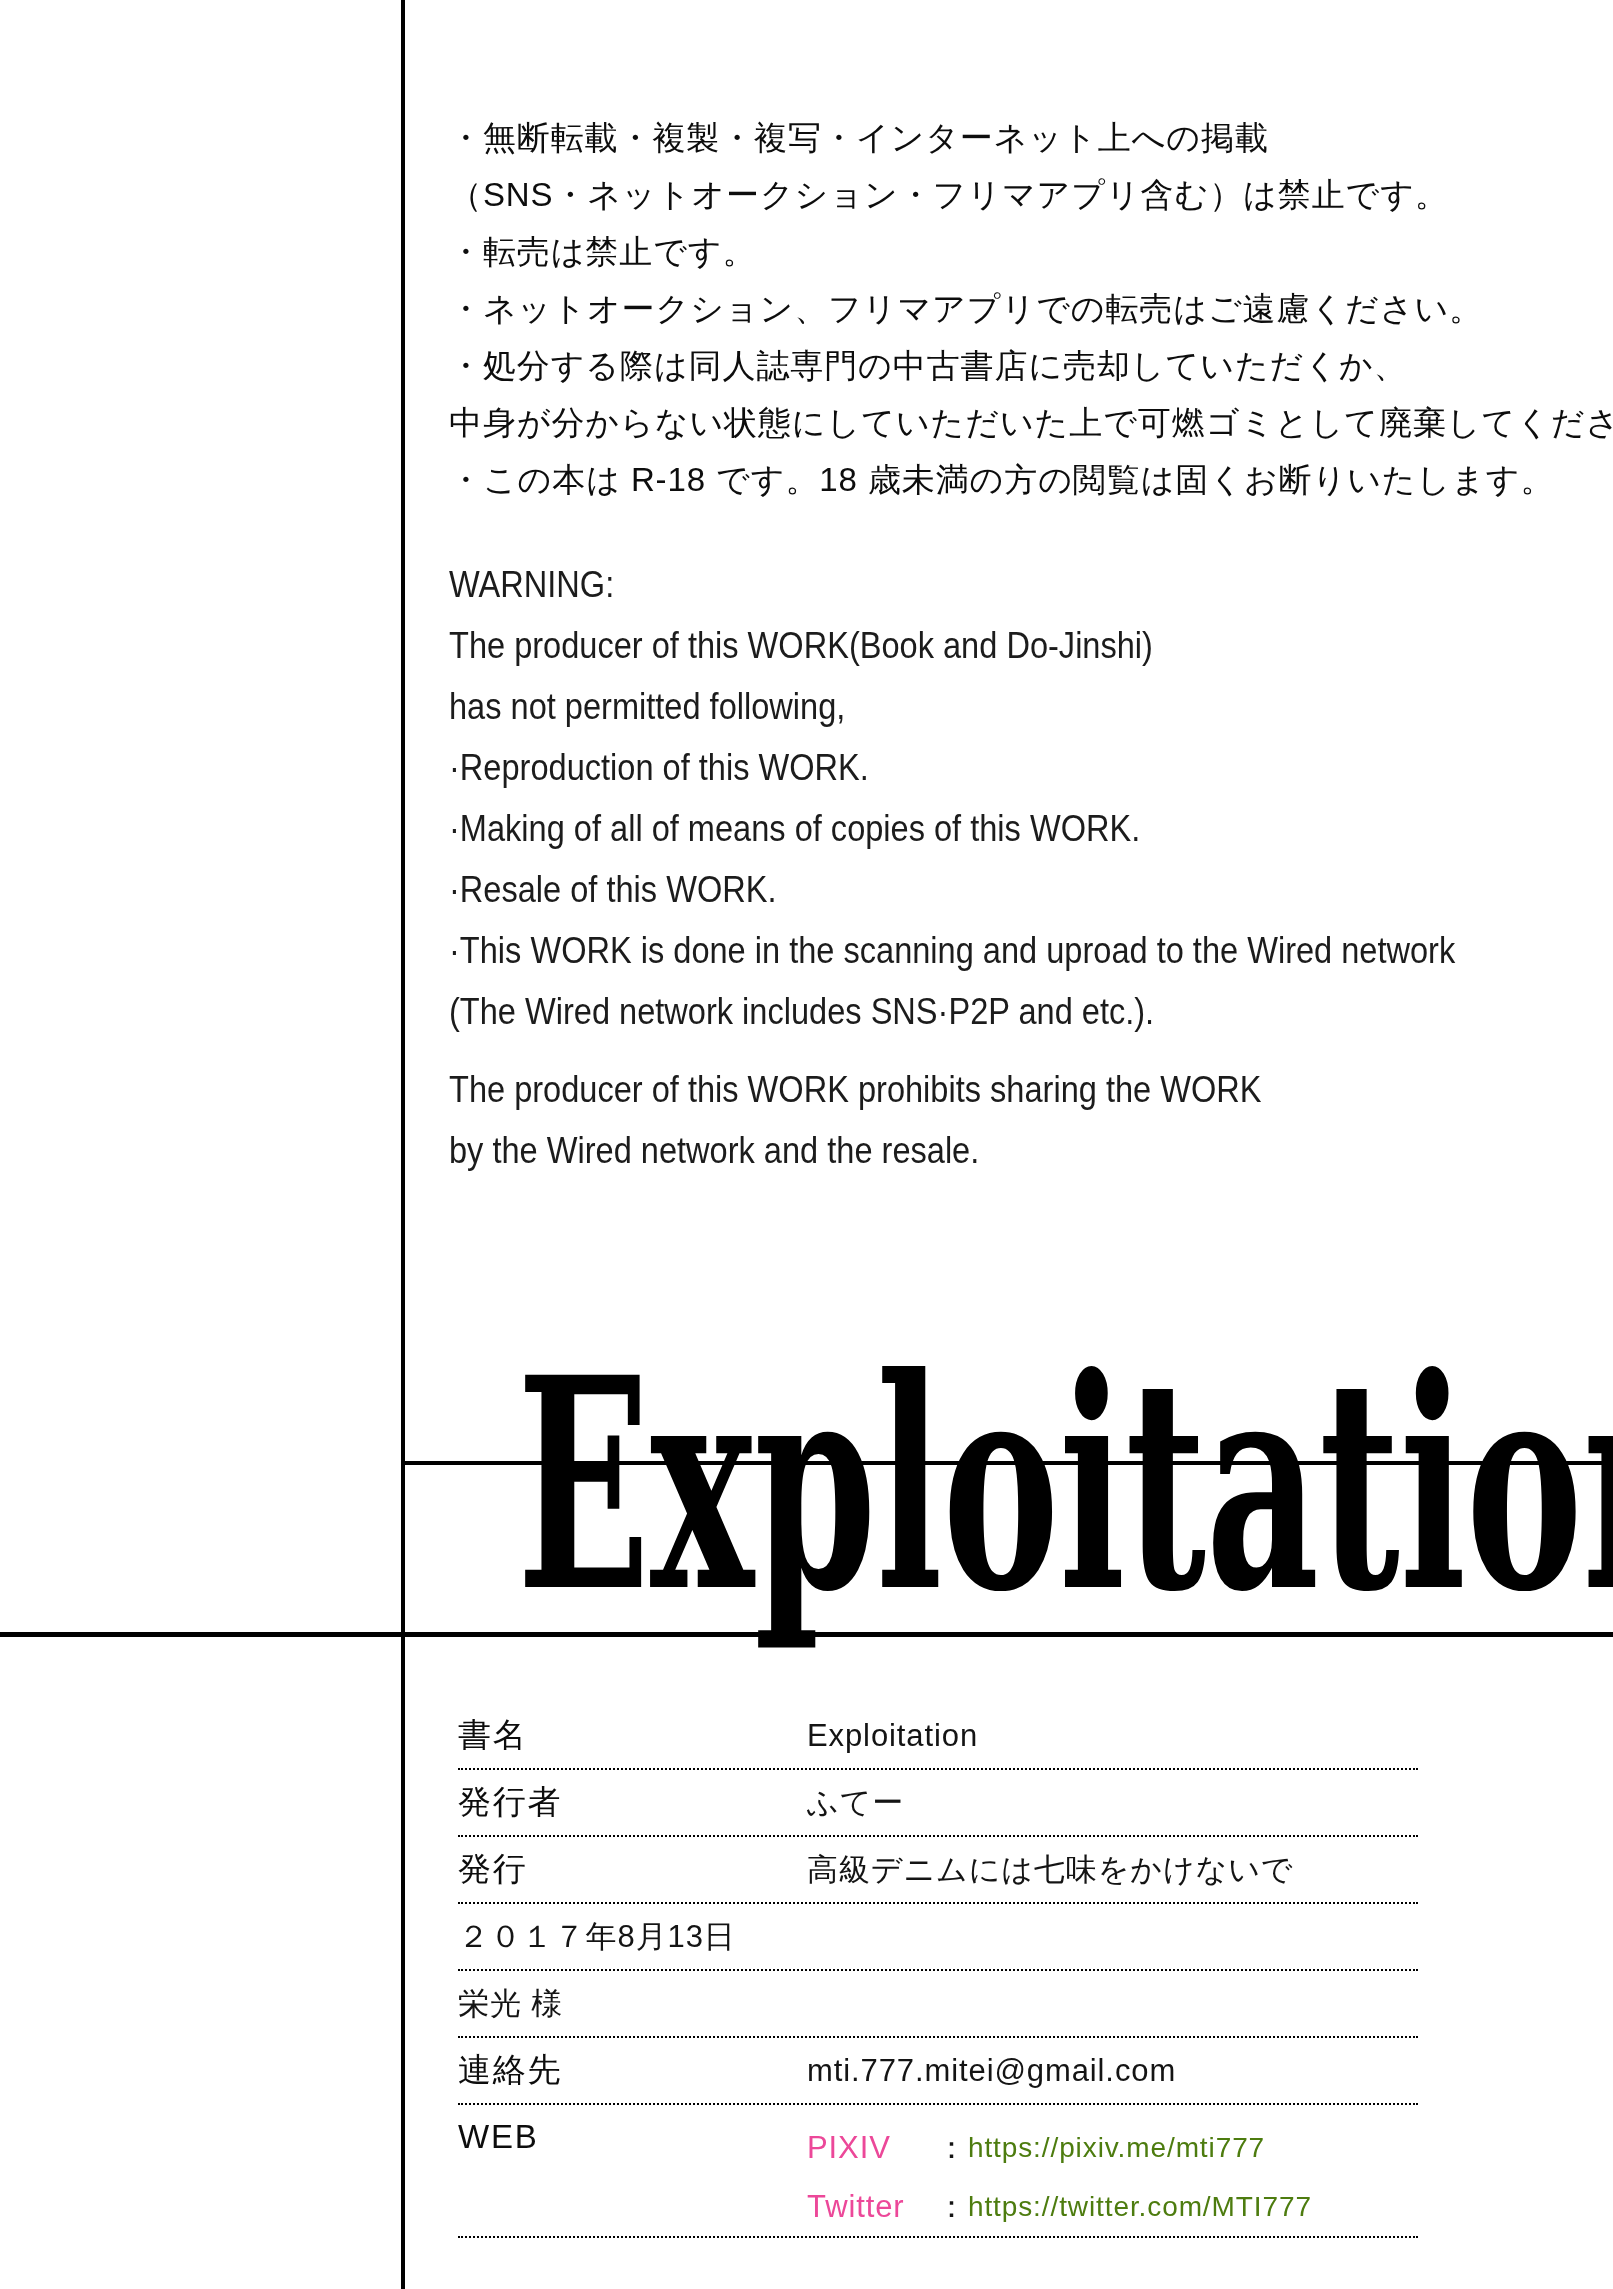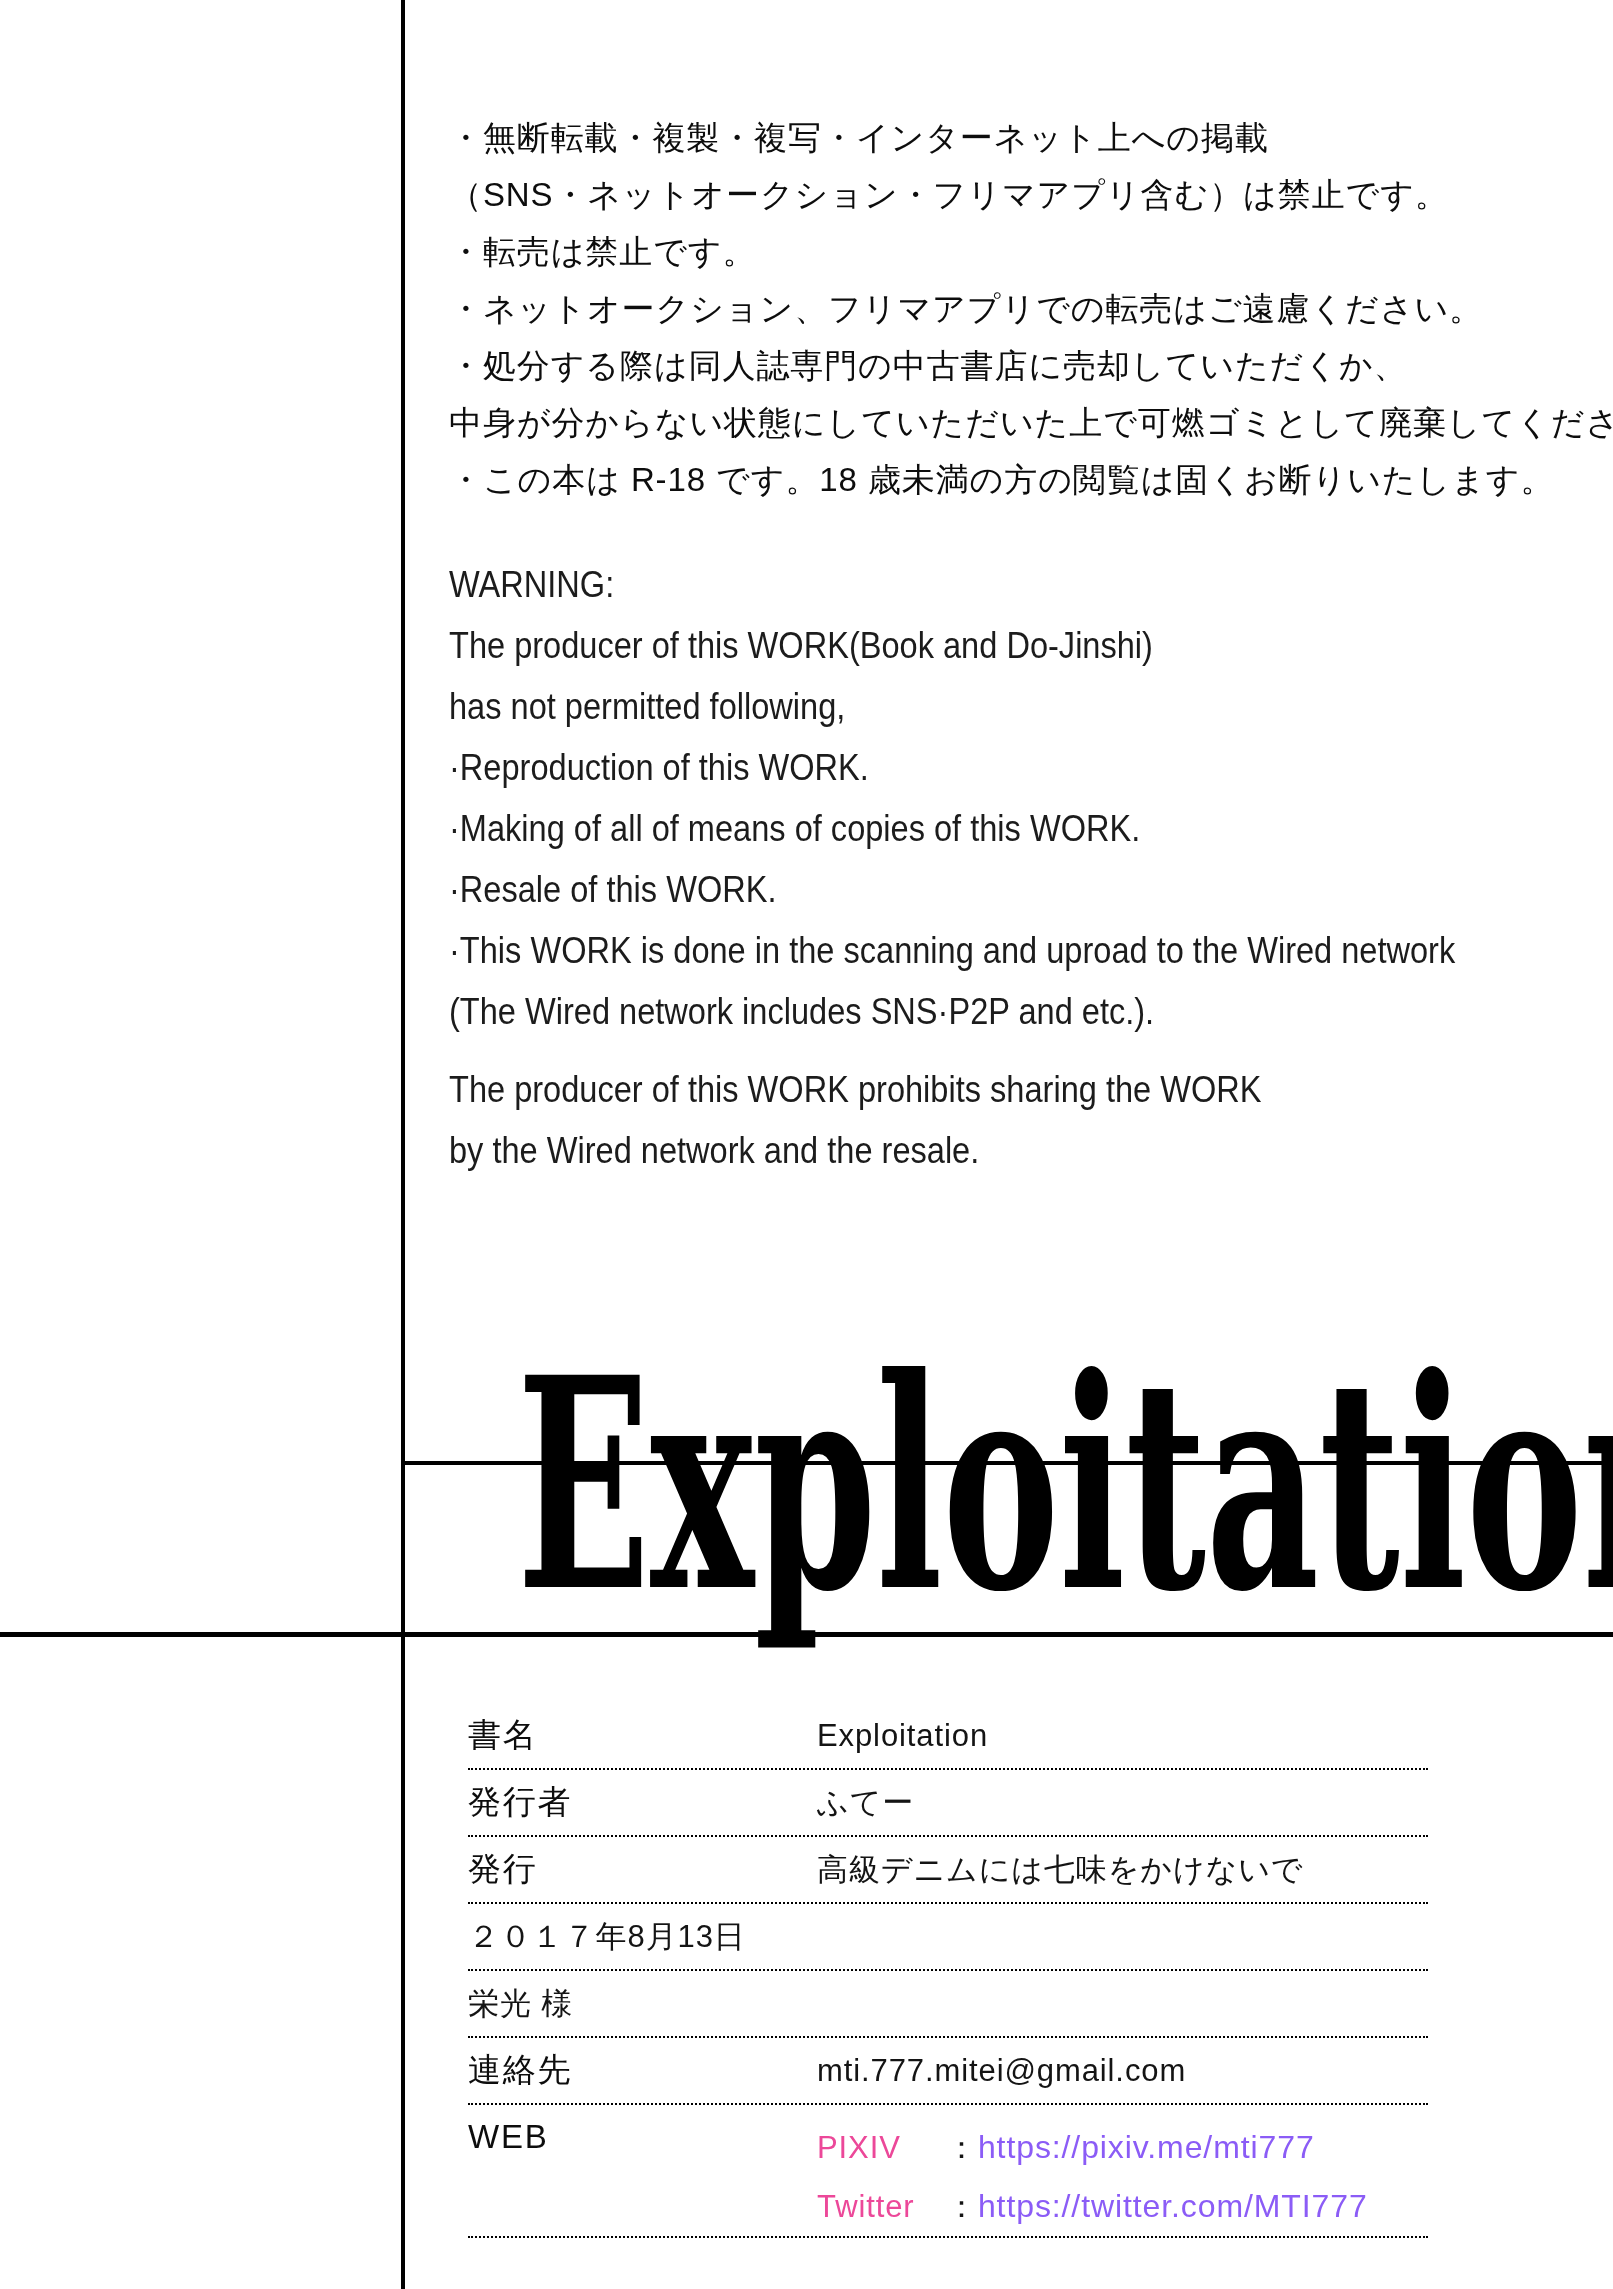--- a/index.html
+++ b/index.html
@@ -27,29 +27,29 @@
   
   .big-title{
     position:absolute;left:517px;top:1340px;
     font-family:"DejaVu Serif","Liberation Serif",serif;
     font-weight:bold;font-size:291px;line-height:291px;
     transform:scaleX(0.60);transform-origin:left top;
     white-space:nowrap;color:#000;
   }
 
   
-  .colophon{position:absolute;left:468px;top:1703px;width:960px;}
+  .colophon{position:absolute;left:458px;top:1703px;width:960px;}
   .row{display:flex;align-items:center;min-height:65px;border-bottom:2.8px dotted #000;}
   .row .label{width:349px;font-size:33px;color:#0d0d0d;letter-spacing:1.8px;}
   .row .value{flex:1;font-size:31px;color:#141414;letter-spacing:0.9px;}
   .row.web-row{align-items:flex-start;padding-top:13px;min-height:116px;}
   .web-entries .web-line{display:flex;height:59px;align-items:center;}
   .web-entries .site{display:inline-block;width:129px;font-size:31px;color:#ec4899;}
   .web-entries .colon{font-size:31px;color:#141414;}
-  .web-entries .url{font-size:32px;color:#8b5cf6;letter-spacing:0.9px;}
+  .web-entries .url{font-size:28px;color:#4d7c0f;letter-spacing:0.9px;}
 </style>
 </head>
 <body>
 
 <div class="v-rule"></div>
 <div class="h-rule-full"></div>
 <div class="title-strike"></div>
 
 <div class="notice">
   <div class="line">・無断転載・複製・複写・インターネット上への掲載</div>

